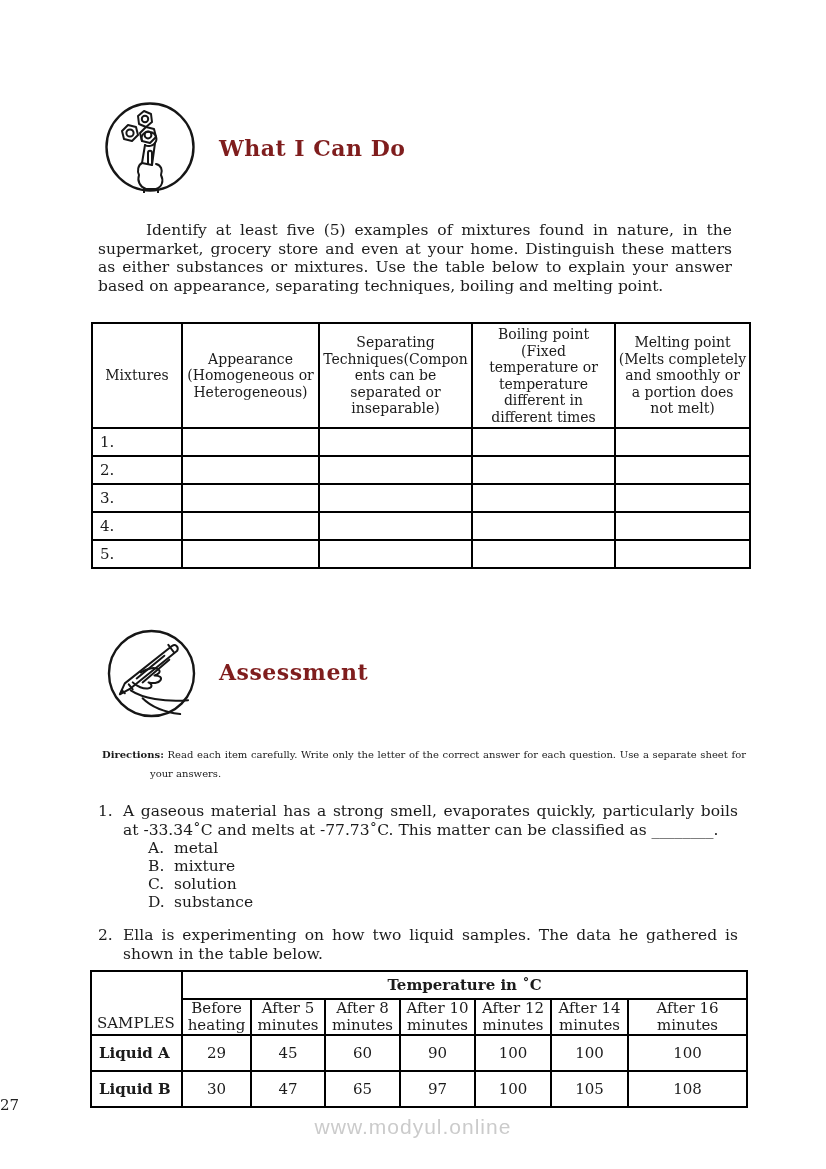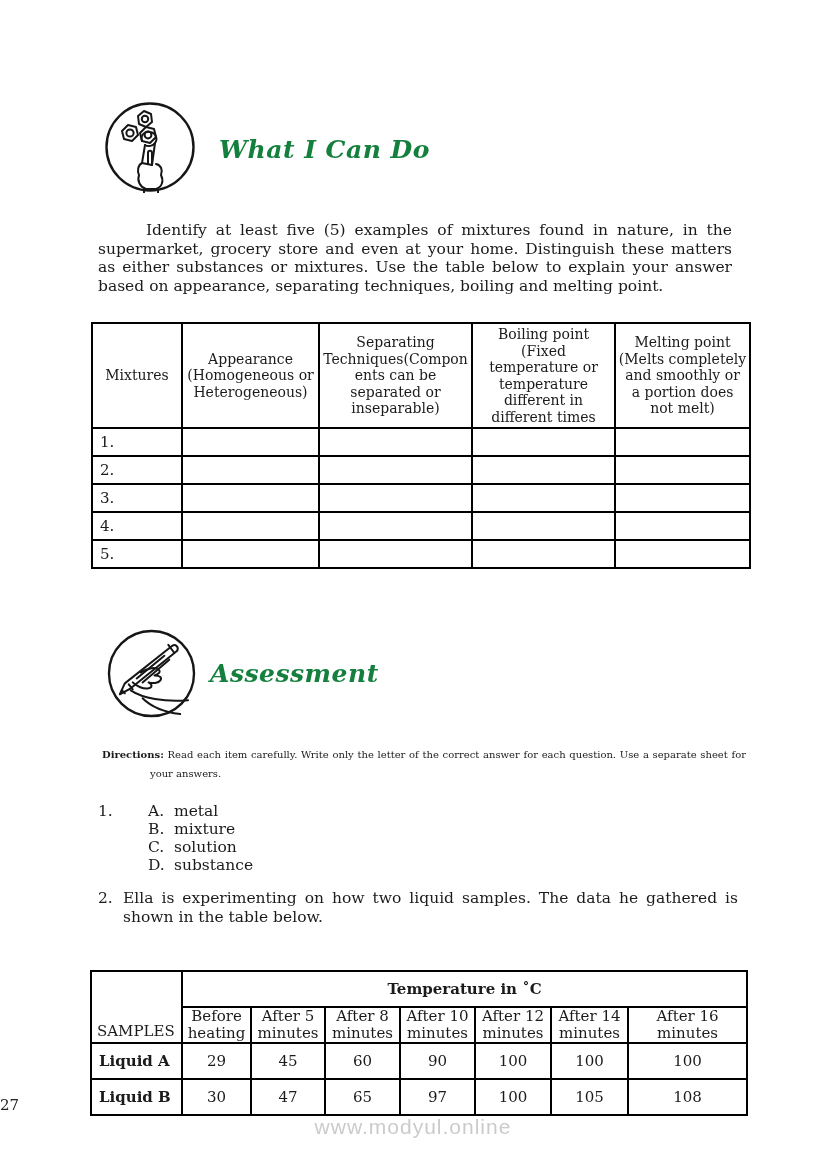--- a/index.html
+++ b/index.html
@@ -5,22 +5,22 @@
   * { margin:0; padding:0; box-sizing:border-box; }
   html,body { background:#ffffff; }
   body {
     position:relative; width:826px; height:1169px;
     font-family:"DejaVu Serif","Liberation Serif",serif;
     color:#1b1b1b; overflow:hidden;
   }
   .abs { position:absolute; }
   .icon-circle { width:92px; height:92px; }
   .section-title {
-    font-size:25px; font-weight:bold; font-style:italic;
-    letter-spacing:0.5px; color:#15803d;
+    font-size:22px; font-weight:bold; 
+    letter-spacing:0.5px; color:#7f1d1d;
   }
   .intro {
     left:98px; top:221px; width:634px;
     font-size:15.5px; line-height:18.5px;
     text-align:justify; text-indent:48px;
   }
   
   table { border-collapse:collapse; table-layout:fixed; }
   td,th { border:2px solid #000; }
   .tbl1 { left:91px; top:322px; width:658px; }
@@ -39,21 +39,21 @@
   .questions { left:98px; top:802px; width:640px; }
   .q { display:flex; margin-bottom:15px; }
   .qnum { flex:0 0 25px; font-size:15.5px; line-height:18.5px; }
   .qbody { flex:1; }
   .qtext { font-size:15.5px; line-height:18.5px; text-align:justify; }
   .opts { margin-left:25px; margin-top:0; }
   .opt { display:flex; font-size:15.5px; line-height:18px; }
   .opt-letter { flex:0 0 26px; }
   
   .tbl2 { left:90px; top:970px; width:657px; font-size:15px; }
-  .tbl2 .t2-title { font-weight:bold; text-align:center; height:36px; vertical-align:middle; }
+  .tbl2 .t2-title { font-weight:bold; text-align:center; height:28px; vertical-align:middle; }
   .tbl2 .t2-samples { vertical-align:bottom; padding:12px 0 2px 5px; }
   .tbl2 .t2-colhead {
     font-weight:normal; text-align:center; vertical-align:middle;
     white-space:pre-line; line-height:17px; height:33px;
   }
   .tbl2 .t2-rowlabel { font-weight:bold; padding-left:7px; height:36px; vertical-align:middle; }
   .tbl2 .t2-val { text-align:center; vertical-align:middle; }
   .pageno { left:0; top:1096px; width:100%; font-size:15px; color:#222; }
   .watermark {
     left:0; top:1115px; width:100%; text-align:center;
@@ -163,29 +163,30 @@
 
     <path d="M66,17 C69,15 73,18 71,22 L24,60 L13,66 L18,55 L66,17 Z"></path>
     <path d="M62,16 L68,24 M22,56 L26,61 M15,62 L18,65"></path>
     <path d="M30,50 L58,27 M36,54 L63,31"></path>
 
     <path d="M34,44 C40,40 48,38 52,41 C55,43 52,46 48,47 C53,47 56,49 54,52 C52,55 46,55 42,54 C46,56 46,59 42,60 C37,61 30,58 26,54"></path>
     <path d="M24,62 C36,70 58,74 82,72"></path>
     <path d="M36,70 C44,78 58,84 74,86"></path>
   </svg>
 </div>
-<div class="abs section-title" style="left:210px; top:659px;">Assessment</div>
+<div class="abs section-title" style="left:219px; top:659px;">Assessment</div>
 
 <p class="abs directions"><b>Directions:</b> <span>Read each item carefully. Write only the letter of the correct answer for each question. Use a separate sheet for your answers.</span></p>
 
 <div class="abs questions">
 
   <div class="q">
     <div class="qnum">1.</div>
     <div class="qbody">
+      <p class="qtext">A gaseous material has a strong smell, evaporates quickly, particularly boils at -33.34˚C and melts at -77.73˚C. This matter can be classified as ________.</p>
       <div class="opts">
         <div class="opt">
           <span class="opt-letter">A.</span>
           <span>metal</span>
         </div>
         <div class="opt">
           <span class="opt-letter">B.</span>
           <span>mixture</span>
         </div>
         <div class="opt">

